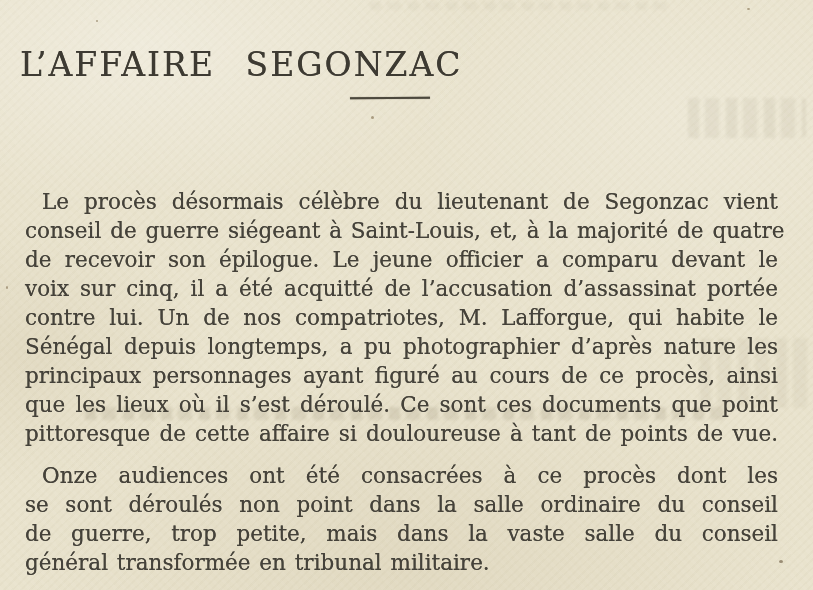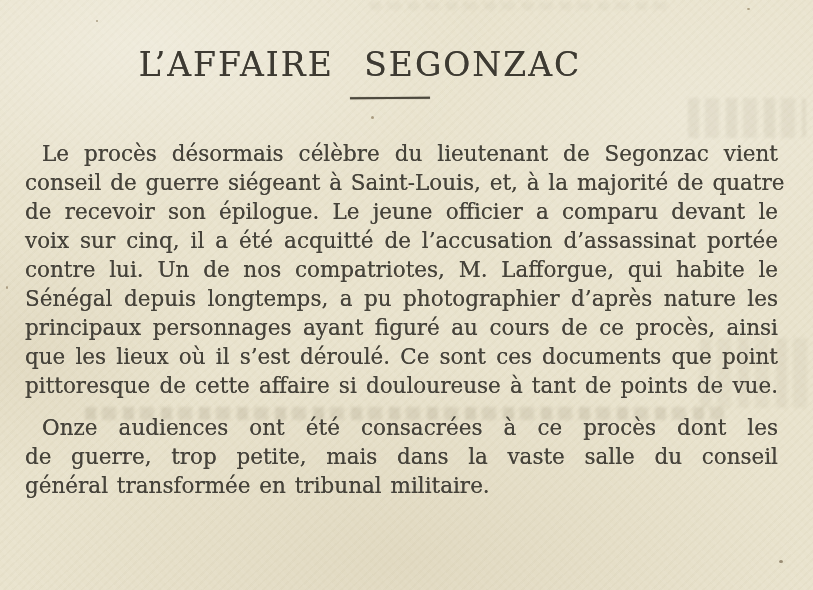--- a/index.html
+++ b/index.html
@@ -24,21 +24,20 @@
       radial-gradient(ellipse 50% 45% at 85% 20%, rgba(255,255,255,0.18), rgba(255,255,255,0) 70%),
       radial-gradient(ellipse 70% 50% at 50% 95%, rgba(176,158,118,0.14), rgba(176,158,118,0) 70%),
       radial-gradient(ellipse 30% 30% at 3% 60%, rgba(176,158,118,0.12), rgba(176,158,118,0) 75%),
       repeating-linear-gradient(47deg, rgba(255,255,255,0.05) 0 3px, rgba(0,0,0,0) 3px 7px),
       repeating-linear-gradient(136deg, rgba(150,135,100,0.045) 0 2px, rgba(0,0,0,0) 2px 6px);
   }
 
   .title {
     position: absolute;
     top: 44px; left: 20px; width: 680px;
-    text-align: center;
     font-size: 33px;
     line-height: 42px;
     letter-spacing: 2px;
     word-spacing: 18px;
     color: var(--ink-title);
     text-shadow: 0 0 0.6px rgba(61,58,50,0.75);
   }
 
   .title-rule {
     position: absolute;
@@ -60,21 +59,21 @@
   .p1 { top: 139px; }
   .p2 { top: 413px; }
 
   .line {
     height: 29px;
     white-space: nowrap;
     text-align: justify;
     text-align-last: justify;
     word-spacing: 2px;
   }
-  .line.indent { text-indent: 17px; }
+  .line.indent { text-indent: 17px; margin-top: 48px; }
   .line.short-last { text-align-last: left; }
 
   
   .ghost {
     position: absolute;
     background: repeating-linear-gradient(90deg,
       rgba(128,118,92,0.55) 0 11px, rgba(128,118,92,0) 11px 17px,
       rgba(128,118,92,0.45) 17px 31px, rgba(128,118,92,0) 31px 38px);
     filter: blur(1.6px);
     border-radius: 3px;
@@ -122,17 +121,18 @@
     <div class="line">voix sur cinq, il a été acquitté de l’accusation d’assassinat portée</div>
     <div class="line">contre lui. Un de nos compatriotes, M. Lafforgue, qui habite le</div>
     <div class="line">Sénégal depuis longtemps, a pu photographier d’après nature les</div>
     <div class="line">principaux personnages ayant figuré au cours de ce procès, ainsi</div>
     <div class="line">que les lieux où il s’est déroulé. Ce sont ces documents que point</div>
     <div class="line">pittoresque de cette affaire si douloureuse à tant de points de vue.</div>
   </div>
 
   <div class="paragraph p2">
     <div class="line indent">Onze audiences ont été consacrées à ce procès dont les</div>
+    <div class="line">se sont déroulés non point dans la salle ordinaire du conseil</div>
     <div class="line">de guerre, trop petite, mais dans la vaste salle du conseil</div>
     <div class="line short-last">général transformée en tribunal militaire.</div>
   </div>
 
 </div>
 
 </body></html>

